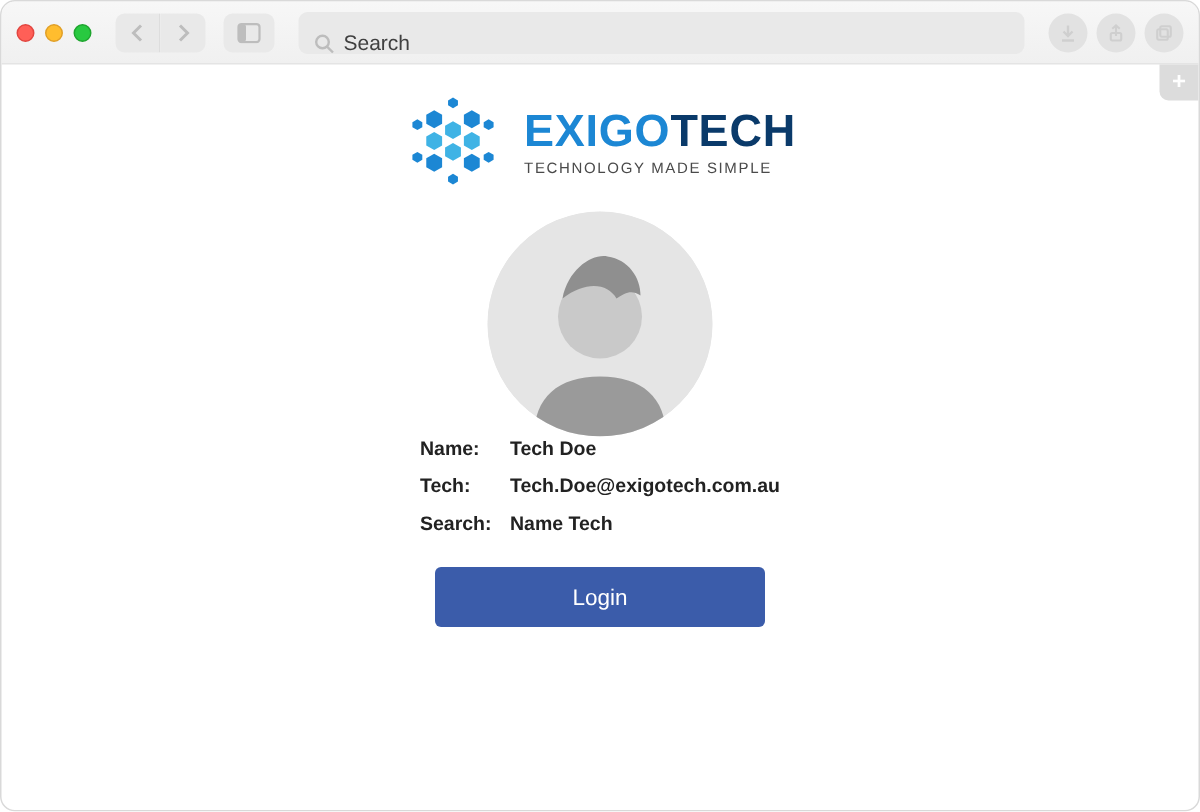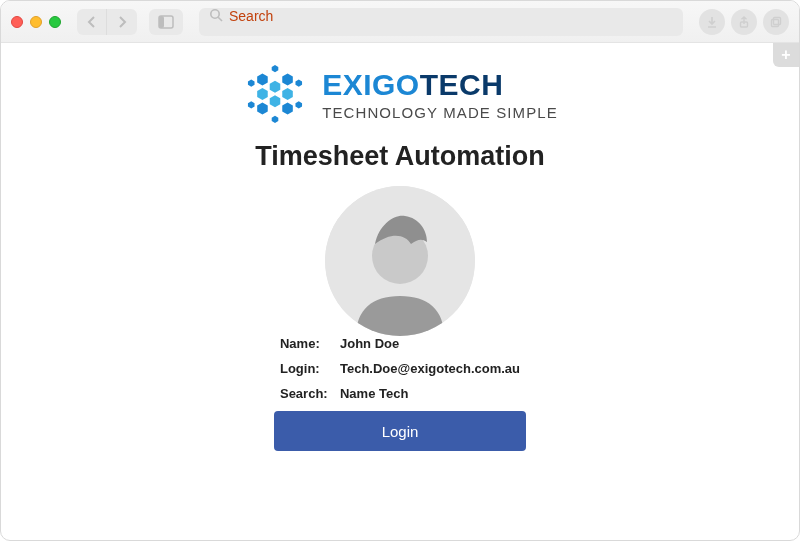--- a/index.html
+++ b/index.html
@@ -47,23 +47,23 @@
     width: 34px; height:26px; border-radius:6px; background:#e9e9e9;
     display:flex;align-items:center;justify-content:center;color:#bdbdbd;
     margin-left:4px;
   }
   .addr {
     flex:1;
     height:28px;
     background:#e9e9e9;
     border-radius:6px;
     display:flex;
-    align-items:flex-start;
+    align-items:flex-end;
     padding:0 10px;
-    color:#c2410c;
+    color:#404040;
     margin: 0 8px;
     gap:6px;
     font-size:14px;
   }
   .right-btns { display:flex; gap:6px; }
   .circ-btn {
     width:26px;height:26px;border-radius:50%;
     background:#e2e2e2;
     display:flex;align-items:center;justify-content:center;color:#cfcfcf;
     font-size:13px;
@@ -81,21 +81,21 @@
     padding-top:18px;
   }
   .logo-row { display:flex; align-items:center; gap:14px; }
   .logo-text { text-align:left; }
   .brand-main {
     font-size:30px; font-weight:700; letter-spacing:0.5px;
     color:#1c87d4;
   }
   .brand-main .dark { color:#0a3a6a; }
   .brand-sub {
-    font-size:15px; letter-spacing:1.1px;
+    font-size:10px; letter-spacing:1.1px;
     color:#4a4a4a; font-weight:500; margin-top:2px;
   }
   .heading {
     margin-top:14px;
     font-size:27px;
     font-weight:800;
     color:#222;
   }
   .avatar-wrap {
     margin-top:14px;
@@ -104,21 +104,22 @@
     display:flex;align-items:flex-end;justify-content:center;
     overflow:hidden;
   }
   .info {
     font-size:13px;
   }
   .info-row { display:flex; margin-bottom:10px; }
   .info-label { width:60px; font-weight:700; color:#222; }
   .info-value { font-weight:700; color:#222; }
   .login-btn {
-    width:252px; height:40px;
+    margin-top:12px;
+    width:220px; height:40px;
     background:#3b5caa;
     color:#fff;
     border:none;
     border-radius:4px;
     font-size:15px;
     font-weight:500;
     cursor:pointer;
   }
   svg { display:block; }
 </style>
@@ -216,38 +217,37 @@
         </svg>
       </span>
       <div class="logo-text">
         <div class="brand-main">
           <span>EXIGO</span><span class="dark">TECH</span>
         </div>
         <div class="brand-sub">TECHNOLOGY MADE SIMPLE</div>
       </div>
     </div>
 
-    <div class="heading">Timesheet Automation</div>
 
     <div class="avatar-wrap">
       <svg width="150" height="150" viewBox="0 0 150 150">
         <circle cx="75" cy="75" r="75" fill="#e5e5e5"></circle>
         <path d="M75 110 c-28 0 -44 14 -44 40 h88 c0 -26 -16 -40 -44 -40 z" fill="#9a9a9a"></path>
         <circle cx="75" cy="70" r="28" fill="#c9c9c9"></circle>
         <path d="M50 58 c4 -20 20 -30 30 -28 c14 2 22 14 22 26 c-6 -4 -10 -2 -16 2 c-6 -10 -20 -12 -36 0 z" fill="#8f8f8f"></path>
       </svg>
     </div>
 
     <div class="info">
       <div class="info-row">
         <div class="info-label">Name:</div>
-        <div class="info-value">John Doe</div>
+        <div class="info-value">Tech Doe</div>
       </div>
       <div class="info-row">
-        <div class="info-label">Login:</div>
+        <div class="info-label">Tech:</div>
         <div class="info-value">Tech.Doe@exigotech.com.au</div>
       </div>
       <div class="info-row">
         <div class="info-label">Search:</div>
         <div class="info-value">Name Tech</div>
       </div>
     </div>
 
     <button class="login-btn">Login</button>
 

